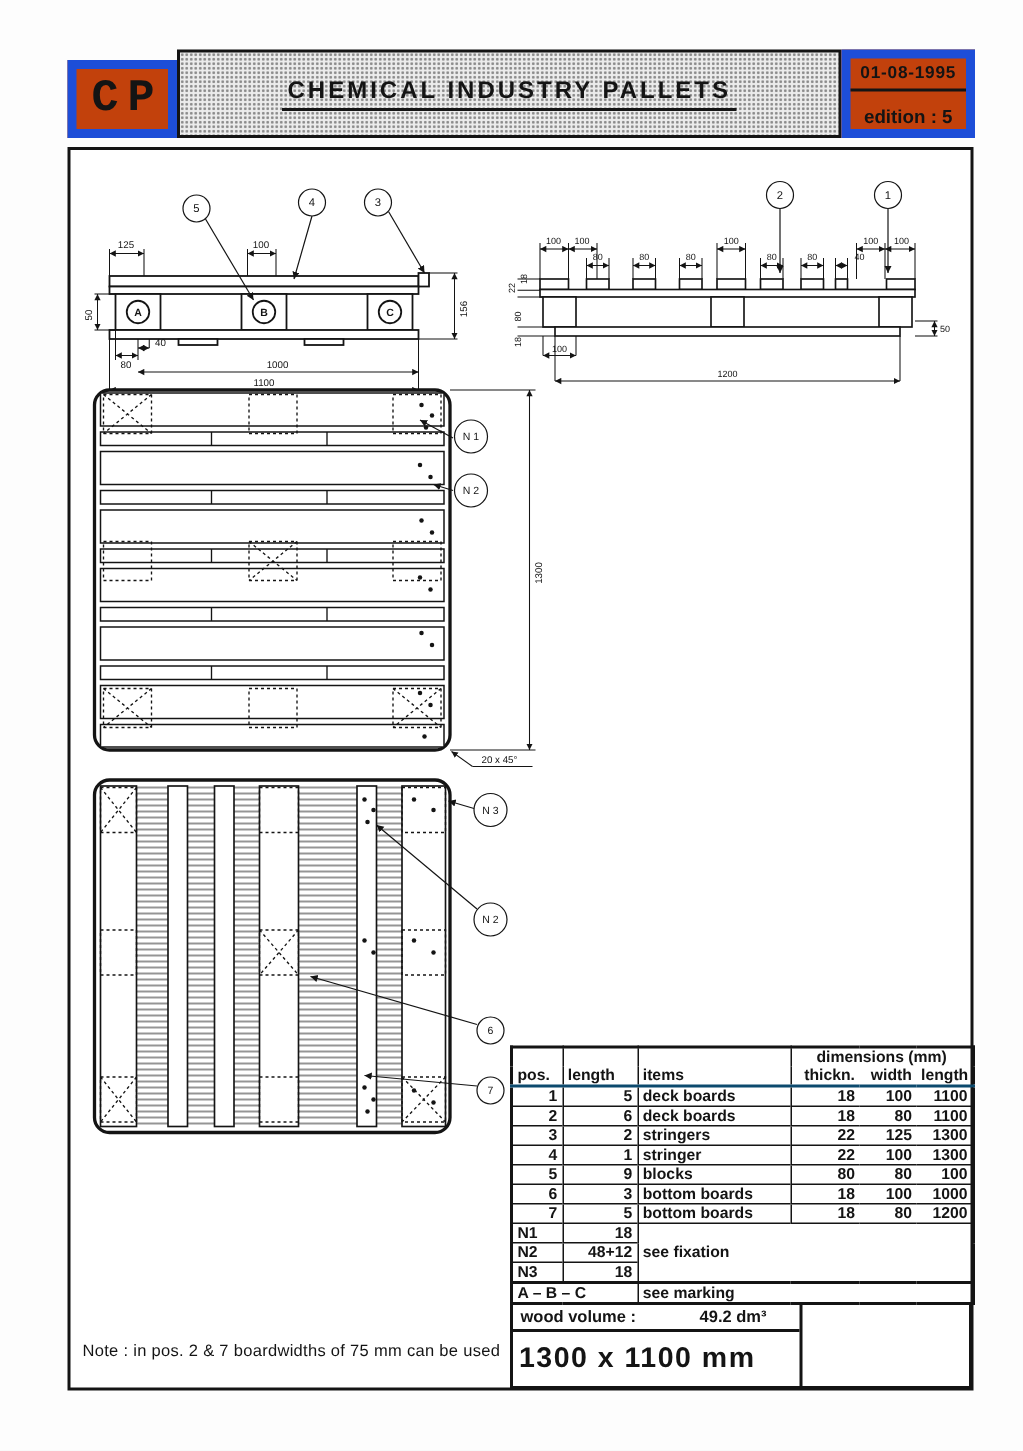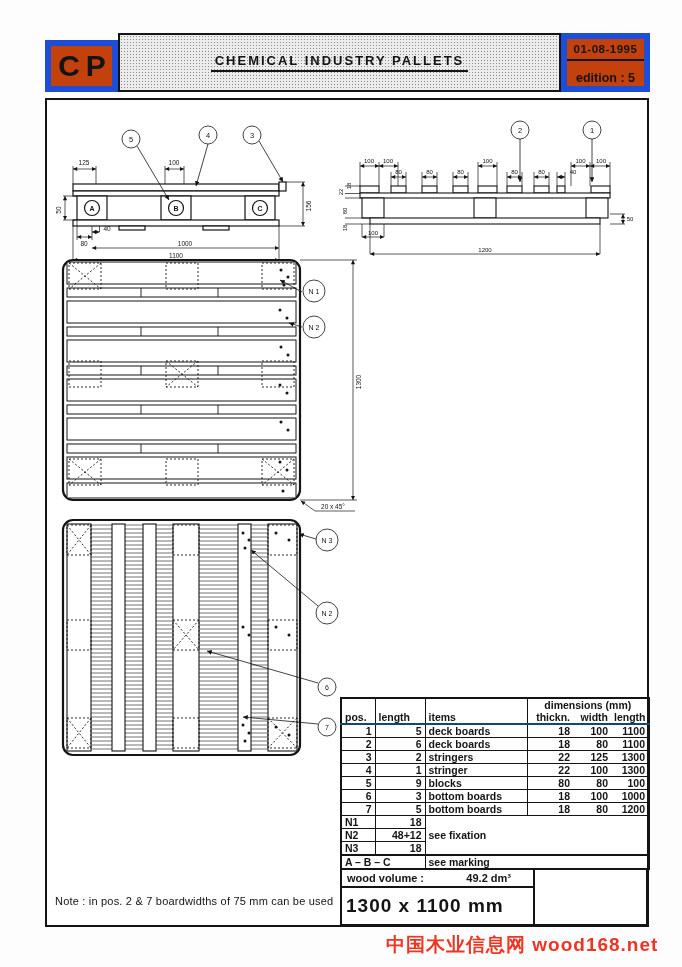--- a/index.html
+++ b/index.html
@@ -5,23 +5,23 @@
   * { margin:0; padding:0; box-sizing:border-box; }
   body { background:#e9e9e9; font-family:"Liberation Sans", sans-serif; color:#141414; }
   .page { position:relative; width:682px; height:967px; background:#fdfdfd; margin:0 auto; overflow:hidden; }
   .abs { position:absolute; }
   .box { border:6px solid #1d4ed8; background:#c2410c; }
   .halftone { background-color:#ececec;
     background-image: radial-gradient(#8a8a8a 0.8px, transparent 0.95px);
     background-size: 3px 3px; }
   
   .cp-box { left:45px; top:40px; width:73px; height:52px; display:flex; align-items:center; justify-content:center;
-    font-size:30px; font-weight:bold; letter-spacing:6px; padding-left:7px; }
+    font-size:30px; font-weight:bold; letter-spacing:6px; padding-left:7px;font-family:Liberation Mono, monospace; }
   .title-bar { left:118px; top:33px; width:443px; height:59px; display:flex; align-items:center; justify-content:center; border:2px solid #141414; }
-  .title-bar span { font-size:13px; font-weight:bold; letter-spacing:2px; border-bottom:2px solid #141414; padding:0 4px 2px 4px; background:transparent; }
+  .title-bar span { font-size:16px; font-weight:bold; letter-spacing:2px; border-bottom:2px solid #141414; padding:0 4px 2px 4px; background:transparent; }
   .hdr-right { left:561px; top:33px; width:89px; height:59px; }
   .hdr-date { height:22px; border-bottom:2px solid #141414; font-size:11.5px; font-weight:bold; display:flex; align-items:center; justify-content:center; letter-spacing:0.5px; }
   .hdr-edition { height:33px; font-size:12.5px; font-weight:bold; display:flex; align-items:center; justify-content:center; }
   
   .frame { left:45px; top:98px; width:604px; height:829px; border:2.5px solid #141414; background:#fff; }
   svg { overflow:visible; }
   svg text { font-family:"Liberation Sans", sans-serif; fill:#141414; }
   
   .spec-wrap { left:293px; top:597px; width:308px; }
   table.spec { border-collapse:collapse; width:308px; table-layout:fixed; font-size:10.5px; font-weight:bold; }
@@ -493,14 +493,13 @@
             <span>49.2 dm³</span>
           </div>
           <div class="size-row">1300 x 1100  mm</div>
         </div>
       </div>
     </div>
 
     <div class="abs note">Note : in pos. 2 &amp; 7 boardwidths of 75 mm can be used</div>
   </div>
 
-  <div class="abs watermark">中国木业信息网 wood168.net</div>
 </div>
 
 </body></html>

